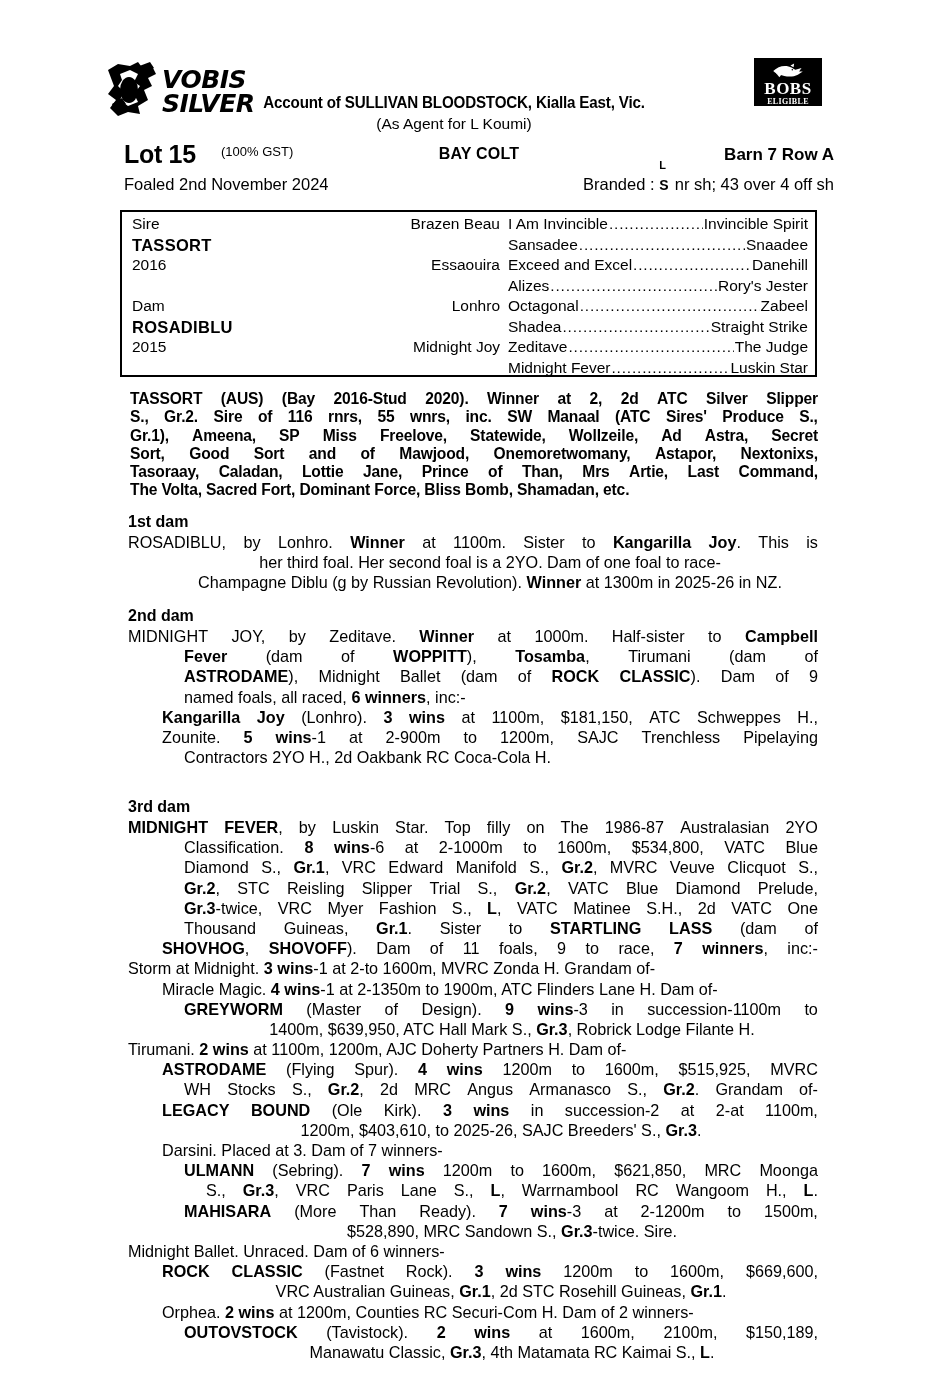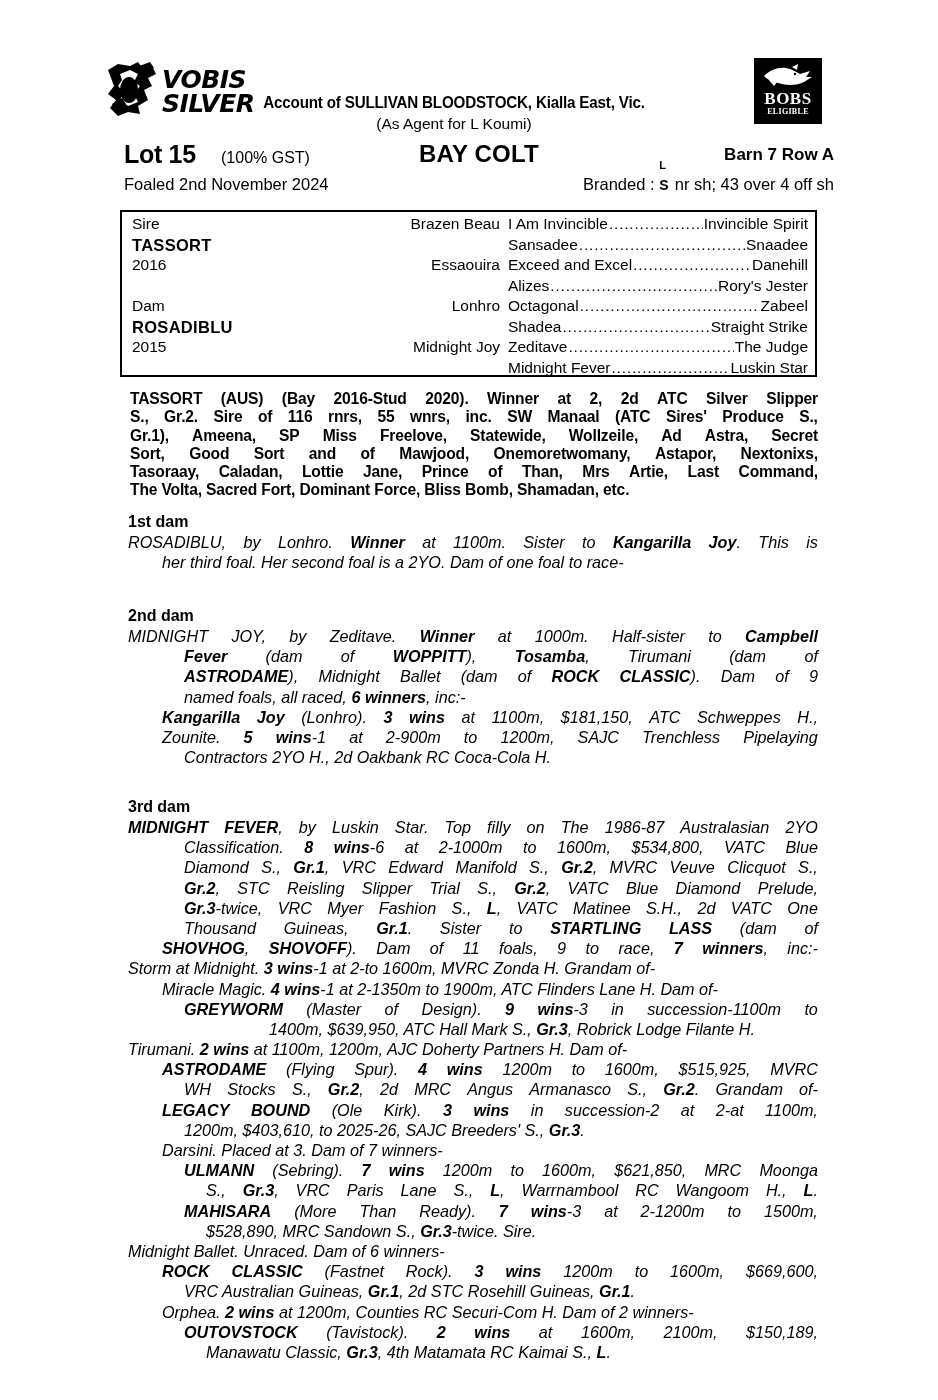--- a/index.html
+++ b/index.html
@@ -35,21 +35,21 @@
     left: 0px;
     top: 5px;
     width: 152px;
     height: 58px;
   }
   .bobs-logo {
     position: absolute;
     left: 650px;
     top: 3px;
     width: 68px;
-    height: 66px;
+    height: 48px;
     background: #000000;
     display: flex;
     flex-direction: column;
     align-items: center;
     justify-content: flex-start;
   }
   .bobs-horse {
     width: 52px;
     height: 26px;
     margin-top: 5px;
@@ -105,32 +105,32 @@
     left: 0px;
     top: 0px;
     font-weight: bold;
     font-size: 25px;
     line-height: 30px;
     letter-spacing: -0.3px;
   }
   .lot-gst {
     position: absolute;
     left: 97px;
-    top: 10px;
-    font-size: 16px;
+    top: 4px;
+    font-size: 13px;
     line-height: 18px;
   }
   .colour-sex {
     position: absolute;
     left: 0px;
     top: 0px;
     width: 710px;
     text-align: center;
     font-weight: bold;
-    font-size: 24px;
+    font-size: 16px;
     line-height: 30px;
     letter-spacing: 0.2px;
   }
   .barn-row {
     position: absolute;
     right: 0px;
     top: 4px;
     font-weight: bold;
     font-size: 17px;
     line-height: 24px;
@@ -268,28 +268,27 @@
     position: absolute;
     left: 128px;
     width: 690px;
     font-size: 16.2px;
     line-height: 20.2px;
   }
   .ped-text .line {
     display: block;
     white-space: nowrap;
     height: 20.2px;
-    font-style: italic;
   }
   .ped-text .line.justify {
     display: flex;
     justify-content: space-between;
     white-space: nowrap;
   }
-  .ped-text .line.center { text-align: left; }
+  .ped-text .line.center { text-align: center; }
   .ped-text .line.right { text-align: center; }
   .ped-text .line.ind1 { padding-left: 34px; }
   .ped-text .line.ind2 { padding-left: 56px; }
   .ped-text .line.ind3 { padding-left: 78px; }
   .ped-text b { font-weight: bold; }
 </style>
 </head>
 <body>
 
 <div class="page">
@@ -497,20 +496,21 @@
         <span><span>at</span></span>
         <span><span>1100m.</span></span>
         <span><span>Sister</span></span>
         <span><span>to</span></span>
         <span><b>Kangarilla</b></span>
         <span><b>Joy</b><span>.</span></span>
         <span><span>This</span></span>
         <span><span>is</span></span>
       </div>
       <div class="line ind1 center"><span>her third foal. Her second foal is a 2YO. Dam of one foal to race-</span></div>
+      <div class="line ind1 center"><span>Champagne Diblu (g by Russian Revolution). </span><b>Winner</b><span> at 1300m in 2025-26 in NZ.</span></div>
     </div>
 
   <div class="dam-head" id="dam2-head" style="top:606px">2nd dam</div>
   <div class="ped-text" id="dam2-body" style="top:626px">
       <div class="line justify">
         <span><span>MIDNIGHT</span></span>
         <span><span>JOY,</span></span>
         <span><span>by</span></span>
         <span><span>Zeditave.</span></span>
         <span><b>Winner</b></span>

